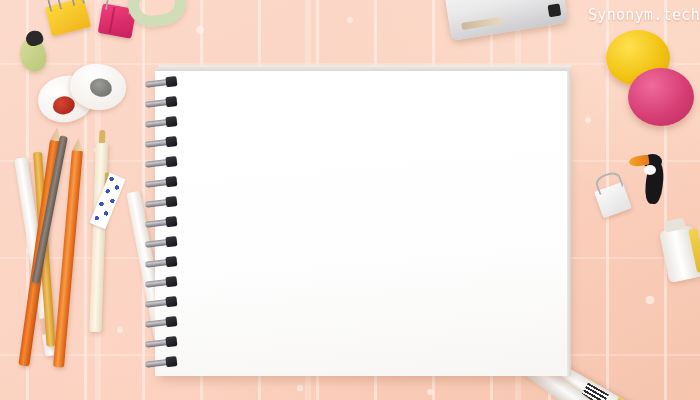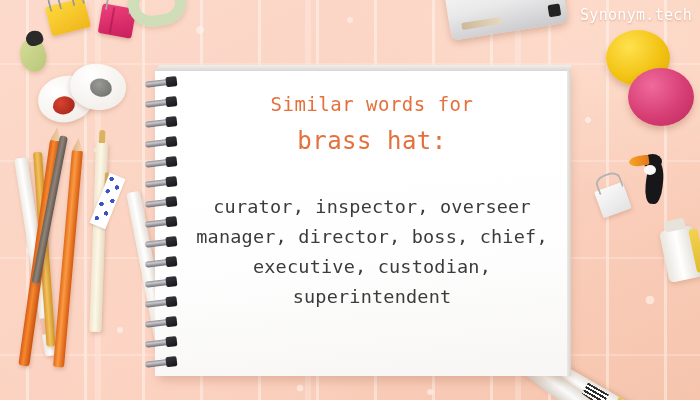--- a/index.html
+++ b/index.html
@@ -357,21 +357,21 @@
     font-size: 18.5px;
     line-height: 1.62;
     color: #3b3b3b;
     letter-spacing: .2px;
     padding: 0 4px;
   }
   .synonyms .ln { display: block; white-space: pre; }
 
   
   .logo {
-    position: absolute; right: 8px; top: 6px;
+    position: absolute; right: 0; top: 6px;
     font-family: "DejaVu Sans Mono", monospace;
     font-size: 15px;
     color: #ffffff;
     letter-spacing: .3px;
     text-shadow: 0 1px 2px rgba(180,110,80,.45);
   }
 </style>
 </head>
 <body>
 
@@ -450,27 +450,17 @@
       <div class="coil" style="top:142px"></div>
       <div class="coil" style="top:162px"></div>
       <div class="coil" style="top:182px"></div>
       <div class="coil" style="top:202px"></div>
       <div class="coil" style="top:222px"></div>
       <div class="coil" style="top:242px"></div>
       <div class="coil" style="top:262px"></div>
       <div class="coil" style="top:282px"></div>
     </div>
 
-    <div class="pad-content">
-      <div class="headline">Similar words for</div>
-      <div class="term">brass hat:</div>
-      <div class="synonyms">
-        <span class="ln">curator, inspector, overseer</span>
-        <span class="ln">manager, director, boss, chief,</span>
-        <span class="ln">executive, custodian,</span>
-        <span class="ln">superintendent</span>
-      </div>
-    </div>
   </div>
 
   <div class="logo">Synonym.tech</div>
 
 </div>
 
 </body></html>

